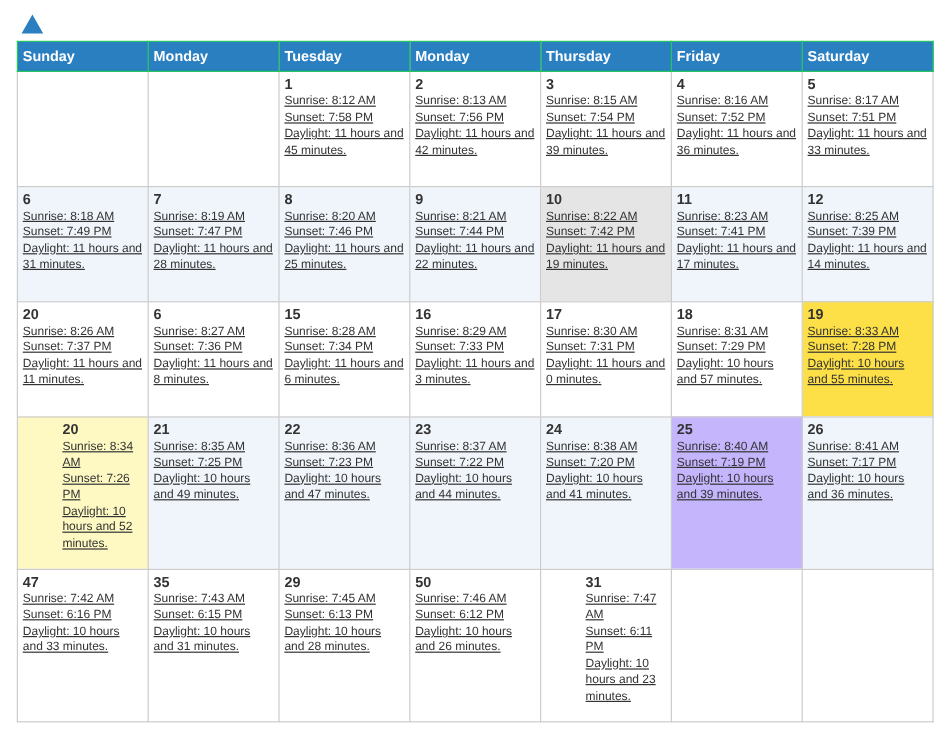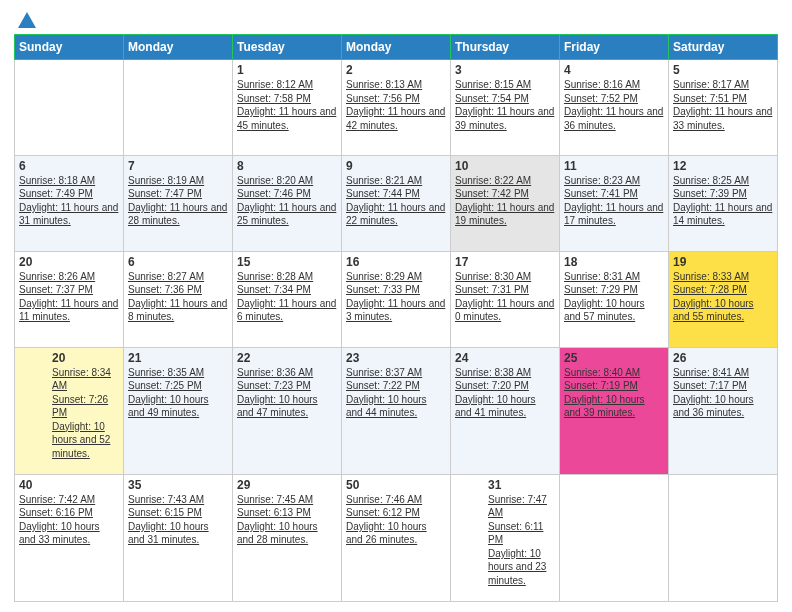--- a/index.html
+++ b/index.html
@@ -152,25 +152,25 @@
           <td style="background: rgb(255, 255, 255);"><span class="day-num">17</span><span class="cell-text">Sunrise: 8:30 AM<br>Sunset: 7:31 PM<br>Daylight: 11 hours and 0 minutes.</span></td>
           <td style="background: rgb(255, 255, 255);"><span class="day-num">18</span><span class="cell-text">Sunrise: 8:31 AM<br>Sunset: 7:29 PM<br>Daylight: 10 hours and 57 minutes.</span></td>
           <td style="background: #fde047;"><span class="day-num">19</span><span class="cell-text">Sunrise: 8:33 AM<br>Sunset: 7:28 PM<br>Daylight: 10 hours and 55 minutes.</span></td>
         </tr>
         <tr>
           <td style="background: #fef9c3; padding-left: 37px;"><span class="day-num">20</span><span class="cell-text">Sunrise: 8:34 AM<br>Sunset: 7:26 PM<br>Daylight: 10 hours and 52 minutes.</span></td>
           <td style="background: rgb(240, 245, 251);"><span class="day-num">21</span><span class="cell-text">Sunrise: 8:35 AM<br>Sunset: 7:25 PM<br>Daylight: 10 hours and 49 minutes.</span></td>
           <td style="background: rgb(240, 245, 251);"><span class="day-num">22</span><span class="cell-text">Sunrise: 8:36 AM<br>Sunset: 7:23 PM<br>Daylight: 10 hours and 47 minutes.</span></td>
           <td style="background: rgb(240, 245, 251);"><span class="day-num">23</span><span class="cell-text">Sunrise: 8:37 AM<br>Sunset: 7:22 PM<br>Daylight: 10 hours and 44 minutes.</span></td>
           <td style="background: rgb(240, 245, 251);"><span class="day-num">24</span><span class="cell-text">Sunrise: 8:38 AM<br>Sunset: 7:20 PM<br>Daylight: 10 hours and 41 minutes.</span></td>
-          <td style="background: #ec4899;"><span class="day-num">25</span><span class="cell-text">Sunrise: 8:40 AM<br>Sunset: 7:19 PM<br>Daylight: 10 hours and 39 minutes.</span></td>
+          <td style="background: #c4b5fd;"><span class="day-num">25</span><span class="cell-text">Sunrise: 8:40 AM<br>Sunset: 7:19 PM<br>Daylight: 10 hours and 39 minutes.</span></td>
           <td style="background: rgb(240, 245, 251);"><span class="day-num">26</span><span class="cell-text">Sunrise: 8:41 AM<br>Sunset: 7:17 PM<br>Daylight: 10 hours and 36 minutes.</span></td>
         </tr>
         <tr>
-          <td style="background: rgb(255, 255, 255);"><span class="day-num">40</span><span class="cell-text">Sunrise: 7:42 AM<br>Sunset: 6:16 PM<br>Daylight: 10 hours and 33 minutes.</span></td>
+          <td style="background: rgb(255, 255, 255);"><span class="day-num">47</span><span class="cell-text">Sunrise: 7:42 AM<br>Sunset: 6:16 PM<br>Daylight: 10 hours and 33 minutes.</span></td>
           <td style="background: rgb(255, 255, 255);"><span class="day-num">35</span><span class="cell-text">Sunrise: 7:43 AM<br>Sunset: 6:15 PM<br>Daylight: 10 hours and 31 minutes.</span></td>
           <td style="background: rgb(255, 255, 255);"><span class="day-num">29</span><span class="cell-text">Sunrise: 7:45 AM<br>Sunset: 6:13 PM<br>Daylight: 10 hours and 28 minutes.</span></td>
           <td style="background: rgb(255, 255, 255);"><span class="day-num">50</span><span class="cell-text">Sunrise: 7:46 AM<br>Sunset: 6:12 PM<br>Daylight: 10 hours and 26 minutes.</span></td>
           <td style="background: rgb(255, 255, 255); padding-left: 37px;"><span class="day-num">31</span><span class="cell-text">Sunrise: 7:47 AM<br>Sunset: 6:11 PM<br>Daylight: 10 hours and 23 minutes.</span></td>
           <td class="empty-cell"></td>
           <td class="empty-cell"></td>
         </tr>
       </tbody>
   </table>
 </div>

